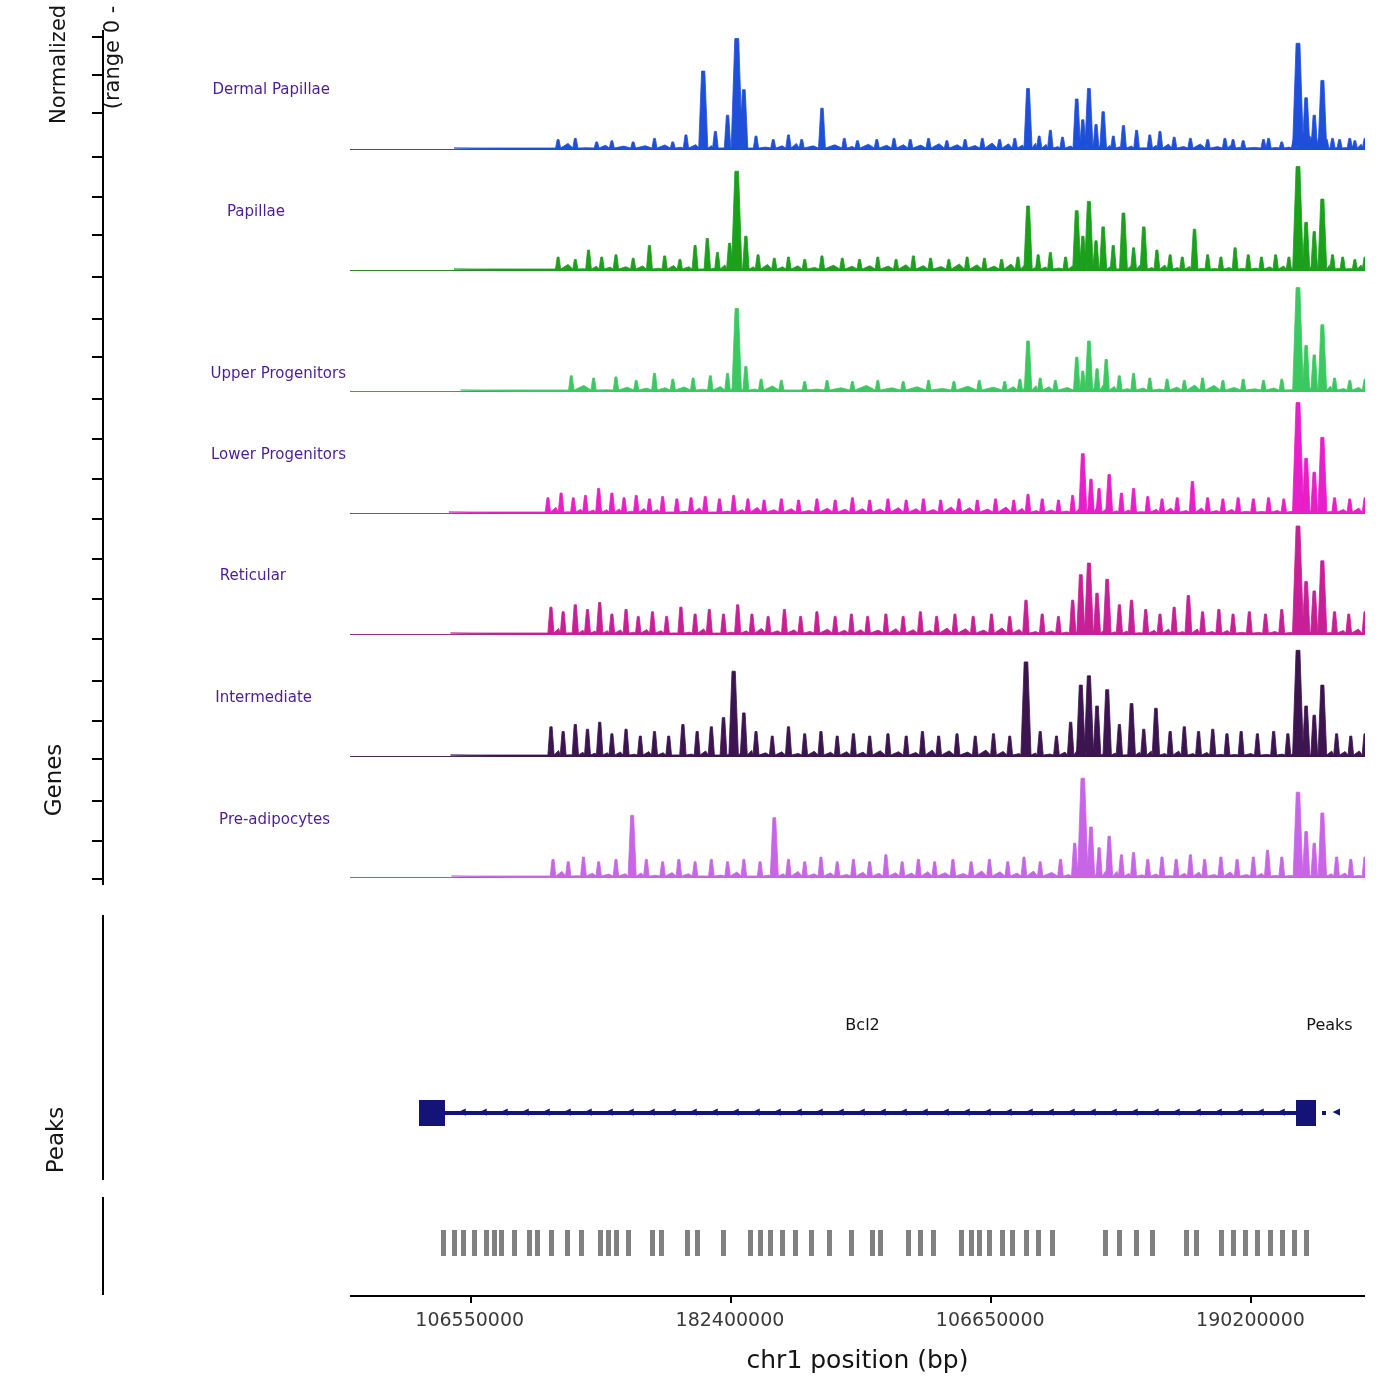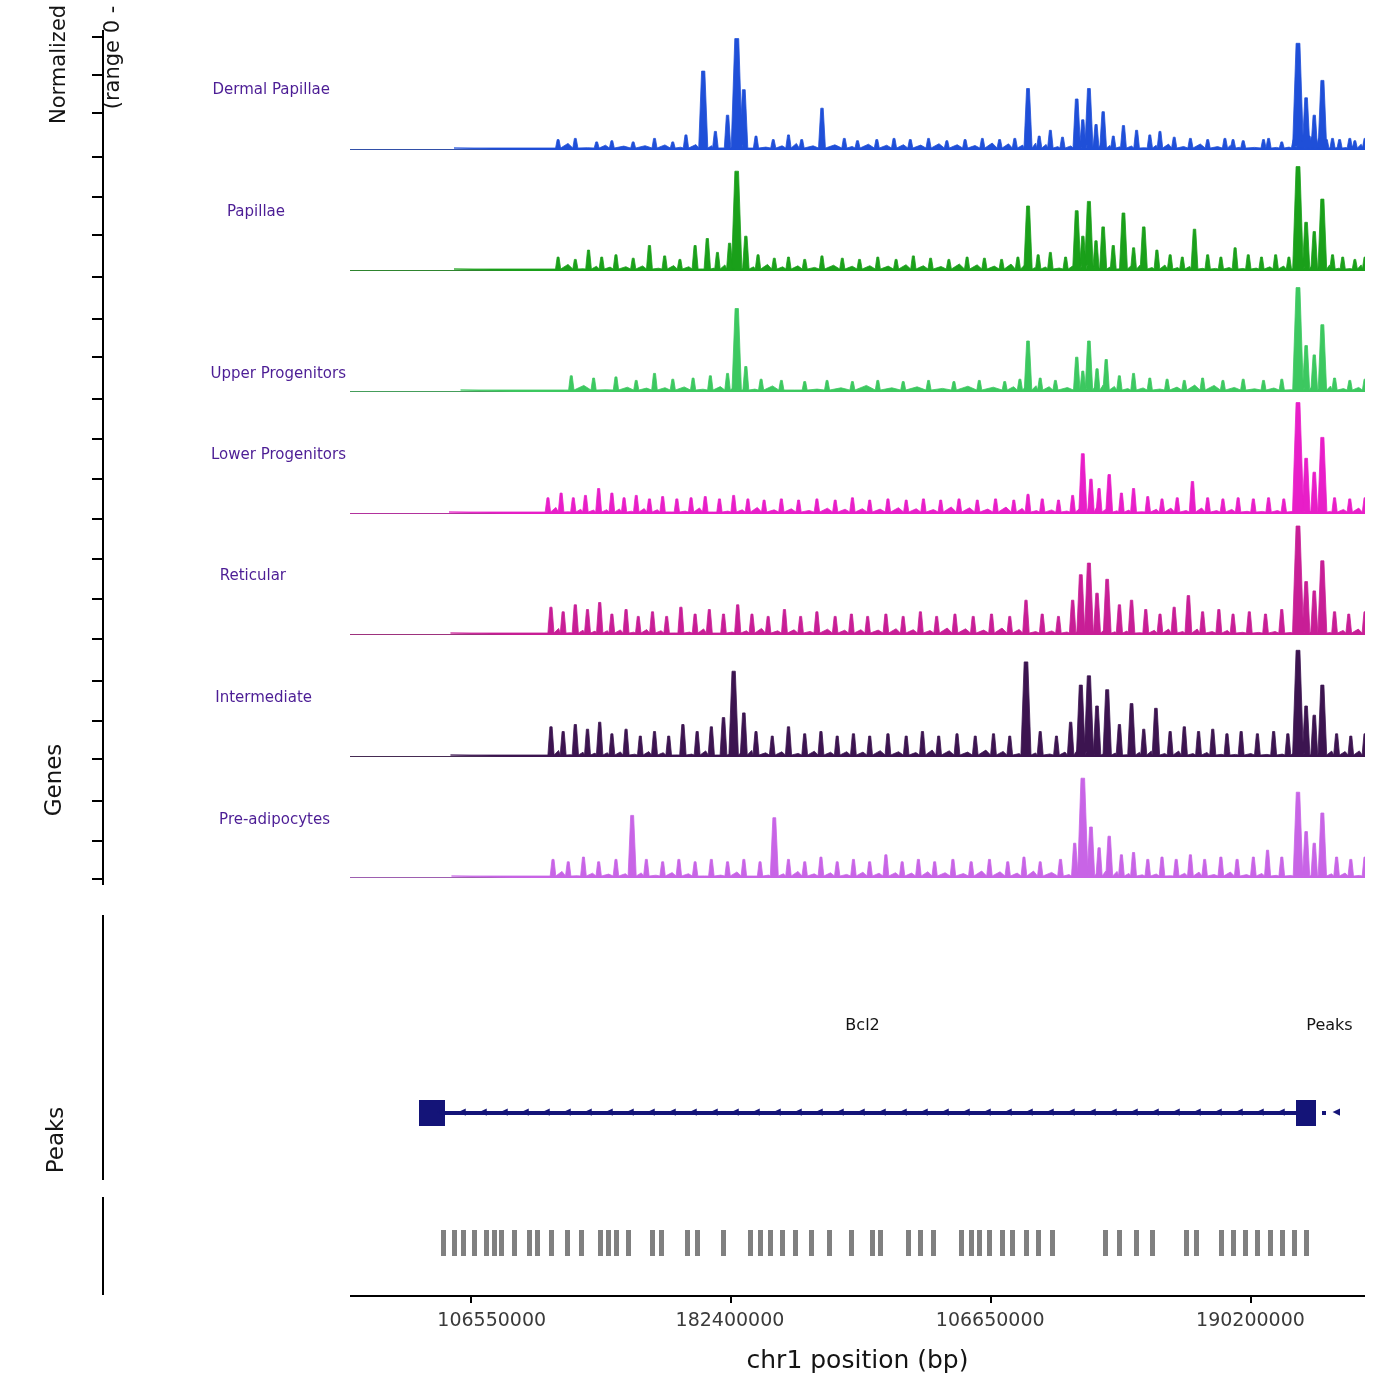--- a/index.html
+++ b/index.html
@@ -387,20 +387,20 @@
       <div class="peak" style="left: 917.56px; background: rgb(128, 128, 128);"></div>
       <div class="peak" style="left: 929.74px; background: rgb(128, 128, 128);"></div>
       <div class="peak" style="left: 941.92px; background: rgb(128, 128, 128);"></div>
       <div class="peak" style="left: 954.1px; background: rgb(128, 128, 128);"></div>
     </div>
 
   <div class="peaks-axis"></div>
   <div class="xaxis-title">chr1 position (bp)</div>
 
 <div class="xtick" style="left: 469.718px;"></div>
-    <div class="xticklabel" style="left: 469.718px; margin-left: 22px;">106550000</div>
+    <div class="xticklabel" style="left: 469.718px;">106550000</div>
     <div class="xtick" style="left: 729.974px;"></div>
     <div class="xticklabel" style="left: 729.974px;">182400000</div>
     <div class="xtick" style="left: 990.231px;"></div>
     <div class="xticklabel" style="left: 990.231px;">106650000</div>
     <div class="xtick" style="left: 1250.49px;"></div>
     <div class="xticklabel" style="left: 1250.49px;">190200000</div>
   </div>
 
 </body></html>

